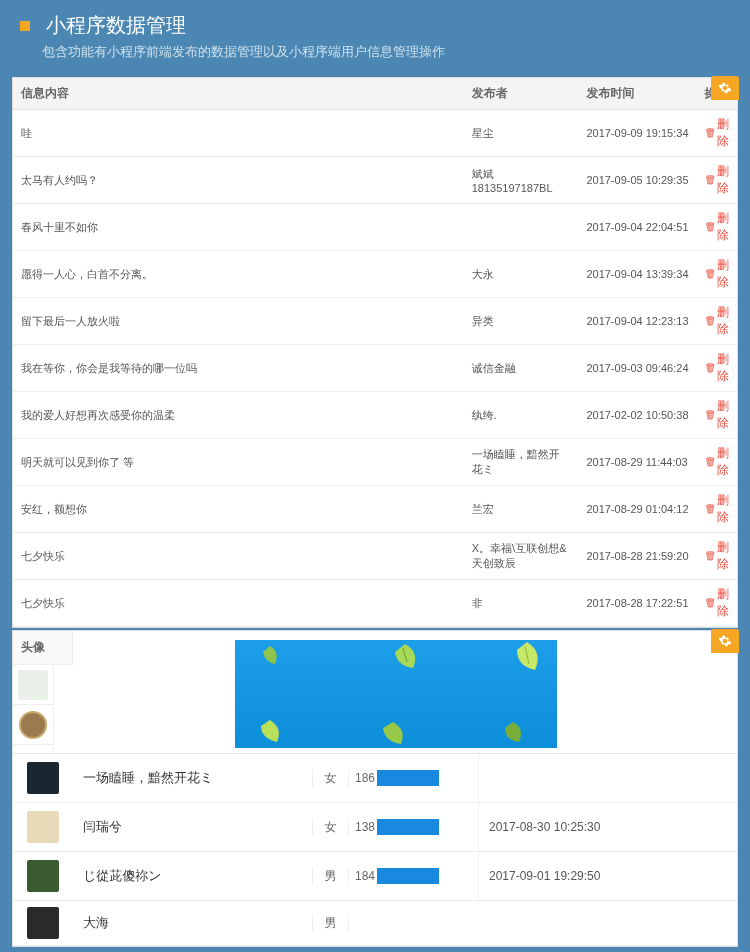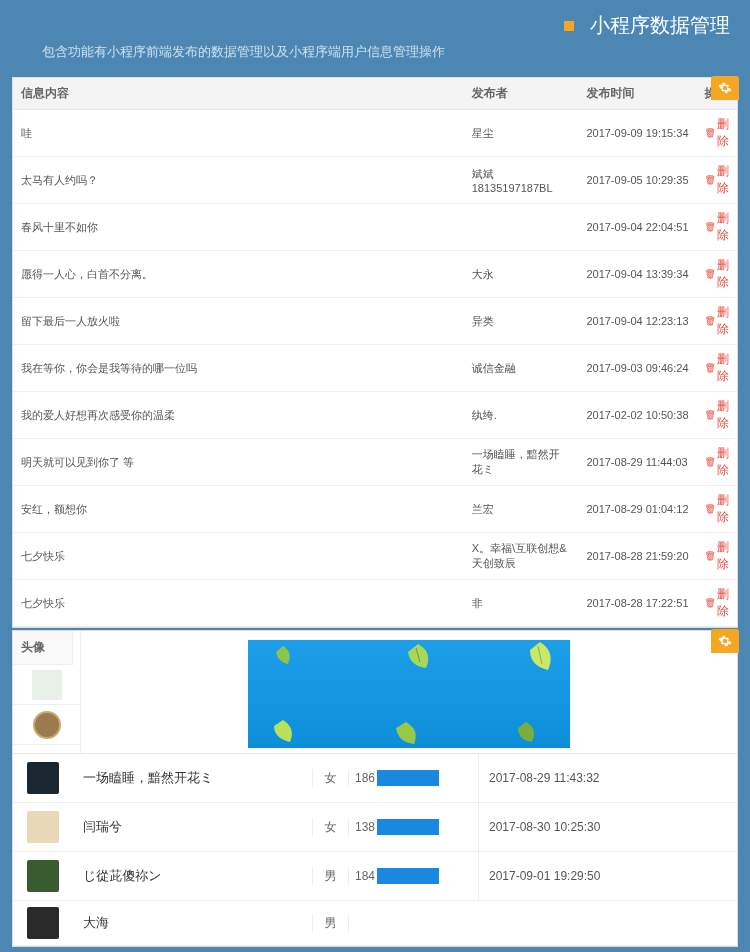--- a/index.html
+++ b/index.html
@@ -10,21 +10,20 @@
       font-size: 12px;
       color: #333;
     }
     .header {
       padding: 12px 20px 16px 20px;
     }
     .title-row {
       display: flex;
       align-items: center;
       gap: 16px;
-      justify-content: flex-end;
     }
     .title-marker {
       width: 10px;
       height: 10px;
       background: #f5a623;
     }
     .page-title {
       font-size: 20px;
       color: #fff;
       font-weight: 400;
@@ -323,21 +322,21 @@
   </table>
 </div>
 
 <div class="user-panel">
   <div class="gear-btn">
     <svg viewBox="0 0 24 24">
         <path d="M12 8a4 4 0 100 8 4 4 0 000-8zm9 4a7 7 0 01-.1 1.2l2 1.6-2 3.4-2.4-1a7 7 0 01-2 1.2l-.4 2.6h-4l-.4-2.6a7 7 0 01-2-1.2l-2.4 1-2-3.4 2-1.6A7 7 0 013 12a7 7 0 01.1-1.2l-2-1.6 2-3.4 2.4 1a7 7 0 012-1.2L7.9 3h4l.4 2.6a7 7 0 012 1.2l2.4-1 2 3.4-2 1.6c.1.4.1.8.1 1.2z"></path>
       </svg>
   </div>
   <div class="user-header-row">
-    <div style="width:68px;border-right:1px solid #eee;display:flex;flex-direction:column;">
+    <div style="width:41px;border-right:1px solid #eee;display:flex;flex-direction:column;">
       <div class="avatar-header" style="border-bottom:1px solid #eee;">头像</div>
       <div class="avatar-item">
           <div class="avatar-img av-placeholder" style="background:#e8f0e8;"></div>
         </div>
       <div class="avatar-item">
           <div class="av-circle"></div>
         </div>
     </div>
     <div class="banner-cell">
       <div class="banner-img">
@@ -380,21 +379,20 @@
       <div class="user-row">
     <div class="user-avatar-cell">
       <div class="user-avatar" style="background:#1b2730;"></div>
     </div>
     <div class="user-name-cell">一场瞌睡，黯然开花ミ</div>
     <div class="user-gender-cell">女</div>
     <div class="user-phone-cell">
       <span class="phone-prefix">186</span>
       <span class="phone-mask"></span>
     </div>
-    <div class="user-time-cell">2017-08-29 11:43:32</div>
       </div>
       <div class="user-row">
     <div class="user-avatar-cell">
       <div class="user-avatar" style="background:#e8d9b8;"></div>
     </div>
     <div class="user-name-cell">闫瑞兮</div>
     <div class="user-gender-cell">女</div>
     <div class="user-phone-cell">
       <span class="phone-prefix">138</span>
       <span class="phone-mask"></span>

